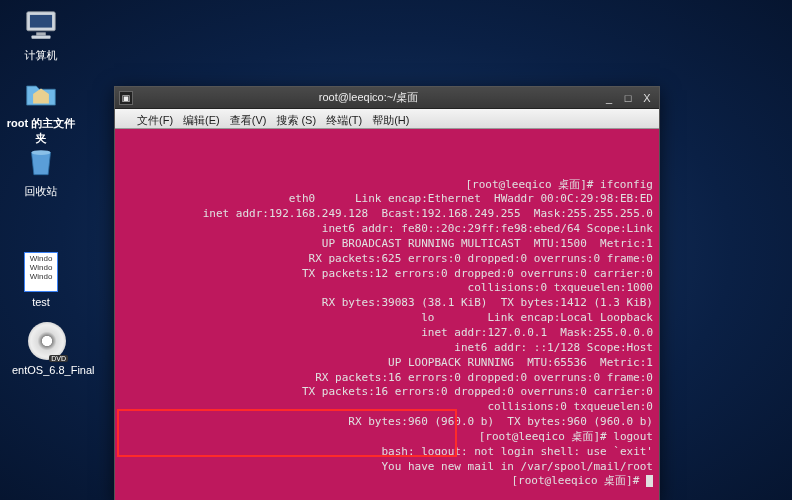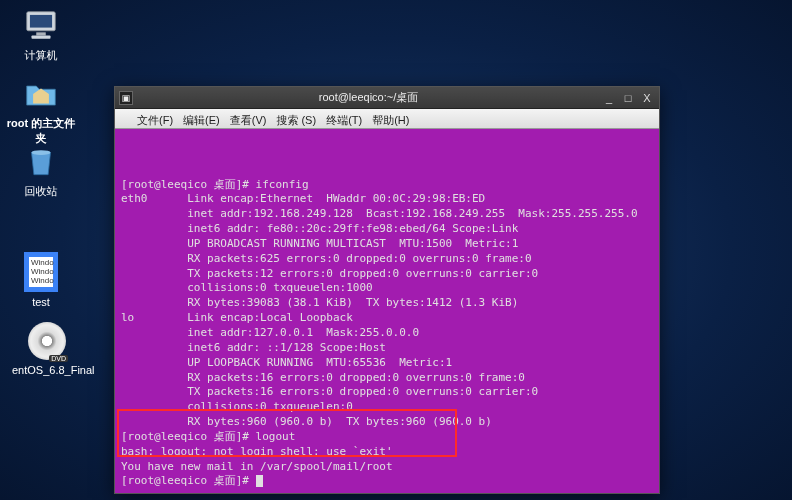--- a/index.html
+++ b/index.html
@@ -16,21 +16,21 @@
     text-align: center;
     color: #fff;
     font-size: 11px;
   }
   .desktop-icon .icon-box {
     width: 40px; height: 36px;
     margin: 0 auto 4px;
     display: flex; align-items: center; justify-content: center;
   }
   .comp-icon svg, .folder-icon svg, .trash-icon svg { width: 38px; height: 38px; }
-  .file-icon { background:#fff; width:34px; height:40px; border:5px solid #3b82f6; margin:0 auto 4px; font-size:8px; color:#333; padding:2px; line-height:1.1; }
+  .file-icon { background:#fff; width:34px; height:40px; border:1px solid #3b82f6; margin:0 auto 4px; font-size:8px; color:#333; padding:2px; line-height:1.1; }
   .dvd-icon {
     width:38px; height:38px; border-radius:50%;
     background: radial-gradient(circle,#fff 18%,#888 20%,#ddd 35%,#eee 60%,#999 100%);
     margin:0 auto 4px; position:relative;
   }
   .dvd-icon::after{content:"DVD";position:absolute;bottom:-2px;right:-2px;font-size:7px;background:#333;color:#fff;padding:0 2px;border-radius:2px;}
 
   .terminal-window {
     position: absolute;
     left: 114px; top: 86px;
@@ -54,28 +54,29 @@
     background: linear-gradient(#f4f4f4,#dedede);
     height: 20px;
     display:flex; align-items:flex-end;
     font-size:11px; color:#222;
     padding: 0 22px;
     gap: 10px;
     border-bottom:1px solid #999;
   }
   .menubar span { cursor:pointer; }
   .terminal-body {
-    background:#a21caf; color:#e0e0e0;
+    background:#be185d; color:#e0e0e0;
     font-family: "DejaVu Sans Mono","Courier New",monospace;
     font-size: 11px;
     line-height: 1.35;
-    padding: 4px 6px 4px;
+    padding: 4px 6px 12px;
     white-space: pre;
     position:relative;
     min-height: 330px;
+    text-align: right;
   }
   .highlight-box {
     position:absolute;
     border:2px solid #ff2a2a;
     pointer-events:none;
   }
   .cursor {
     display:inline-block; width:7px; height:12px;
     background:#e0e0e0; vertical-align:text-bottom;
   }

